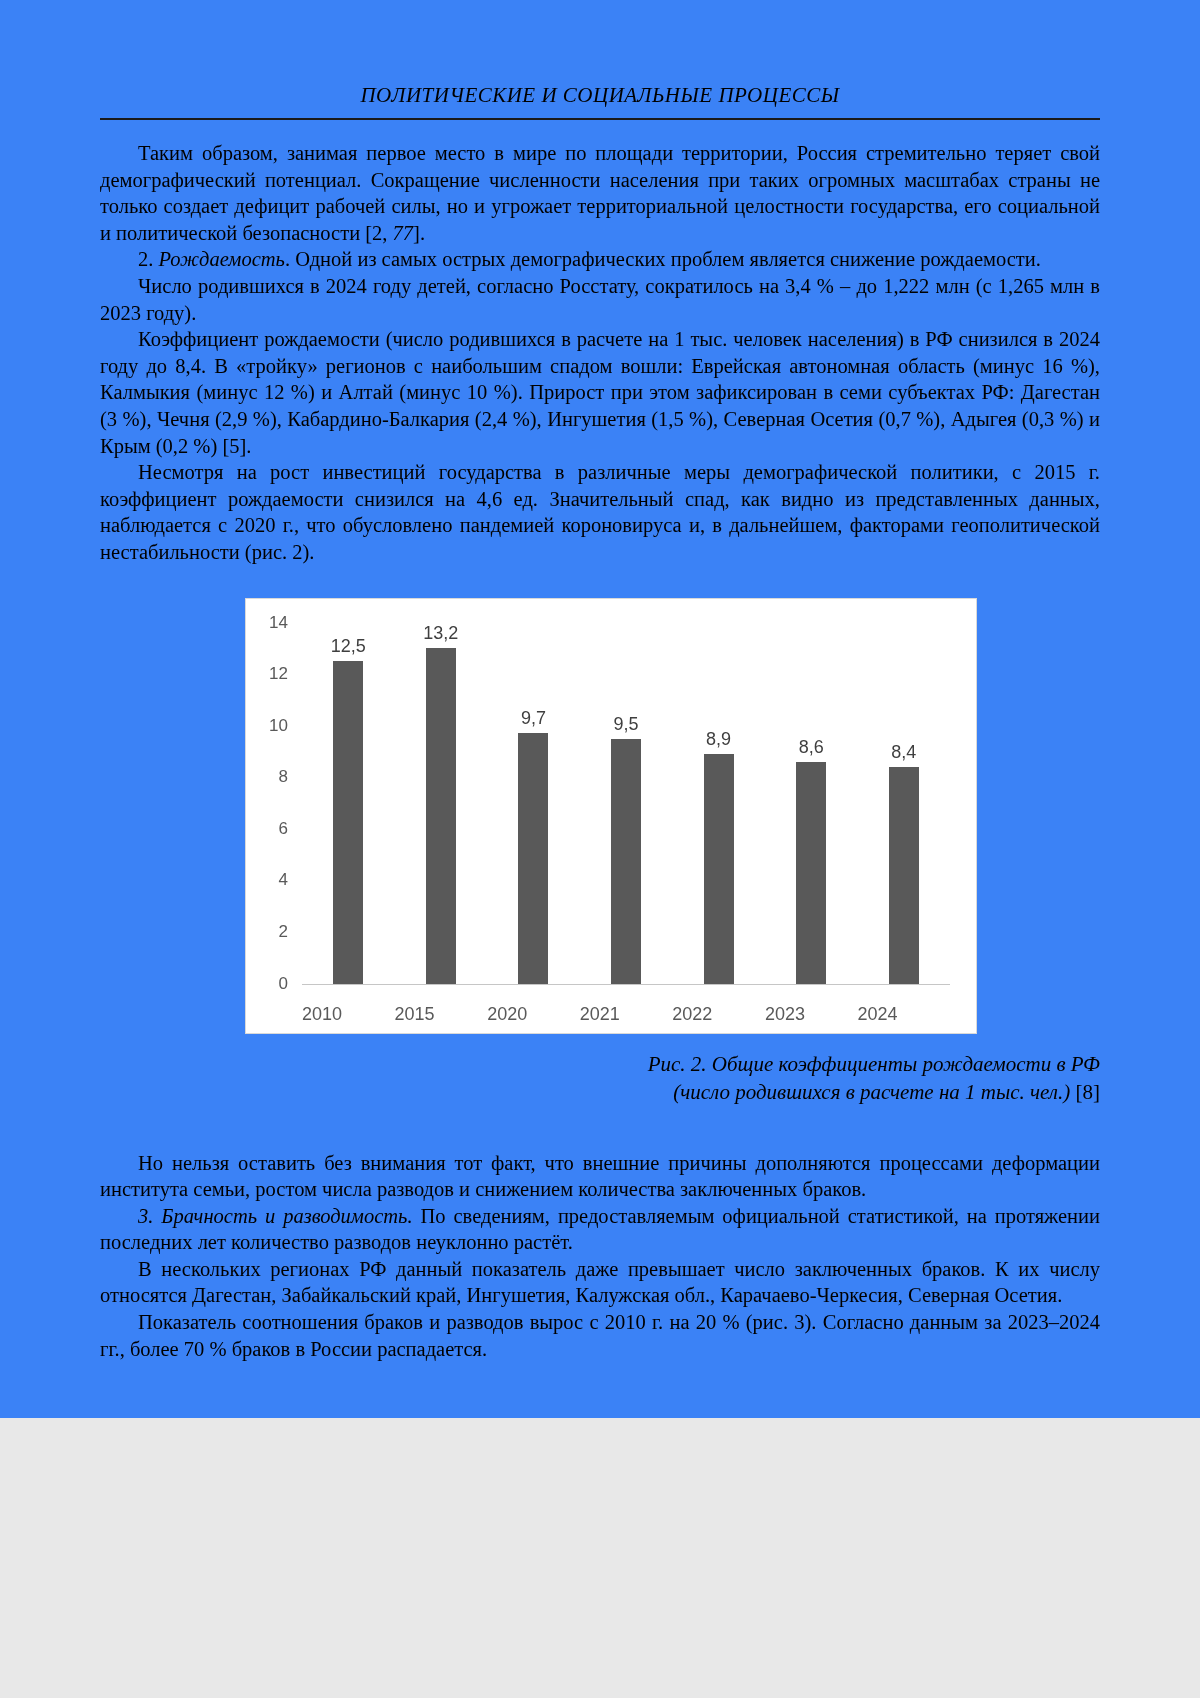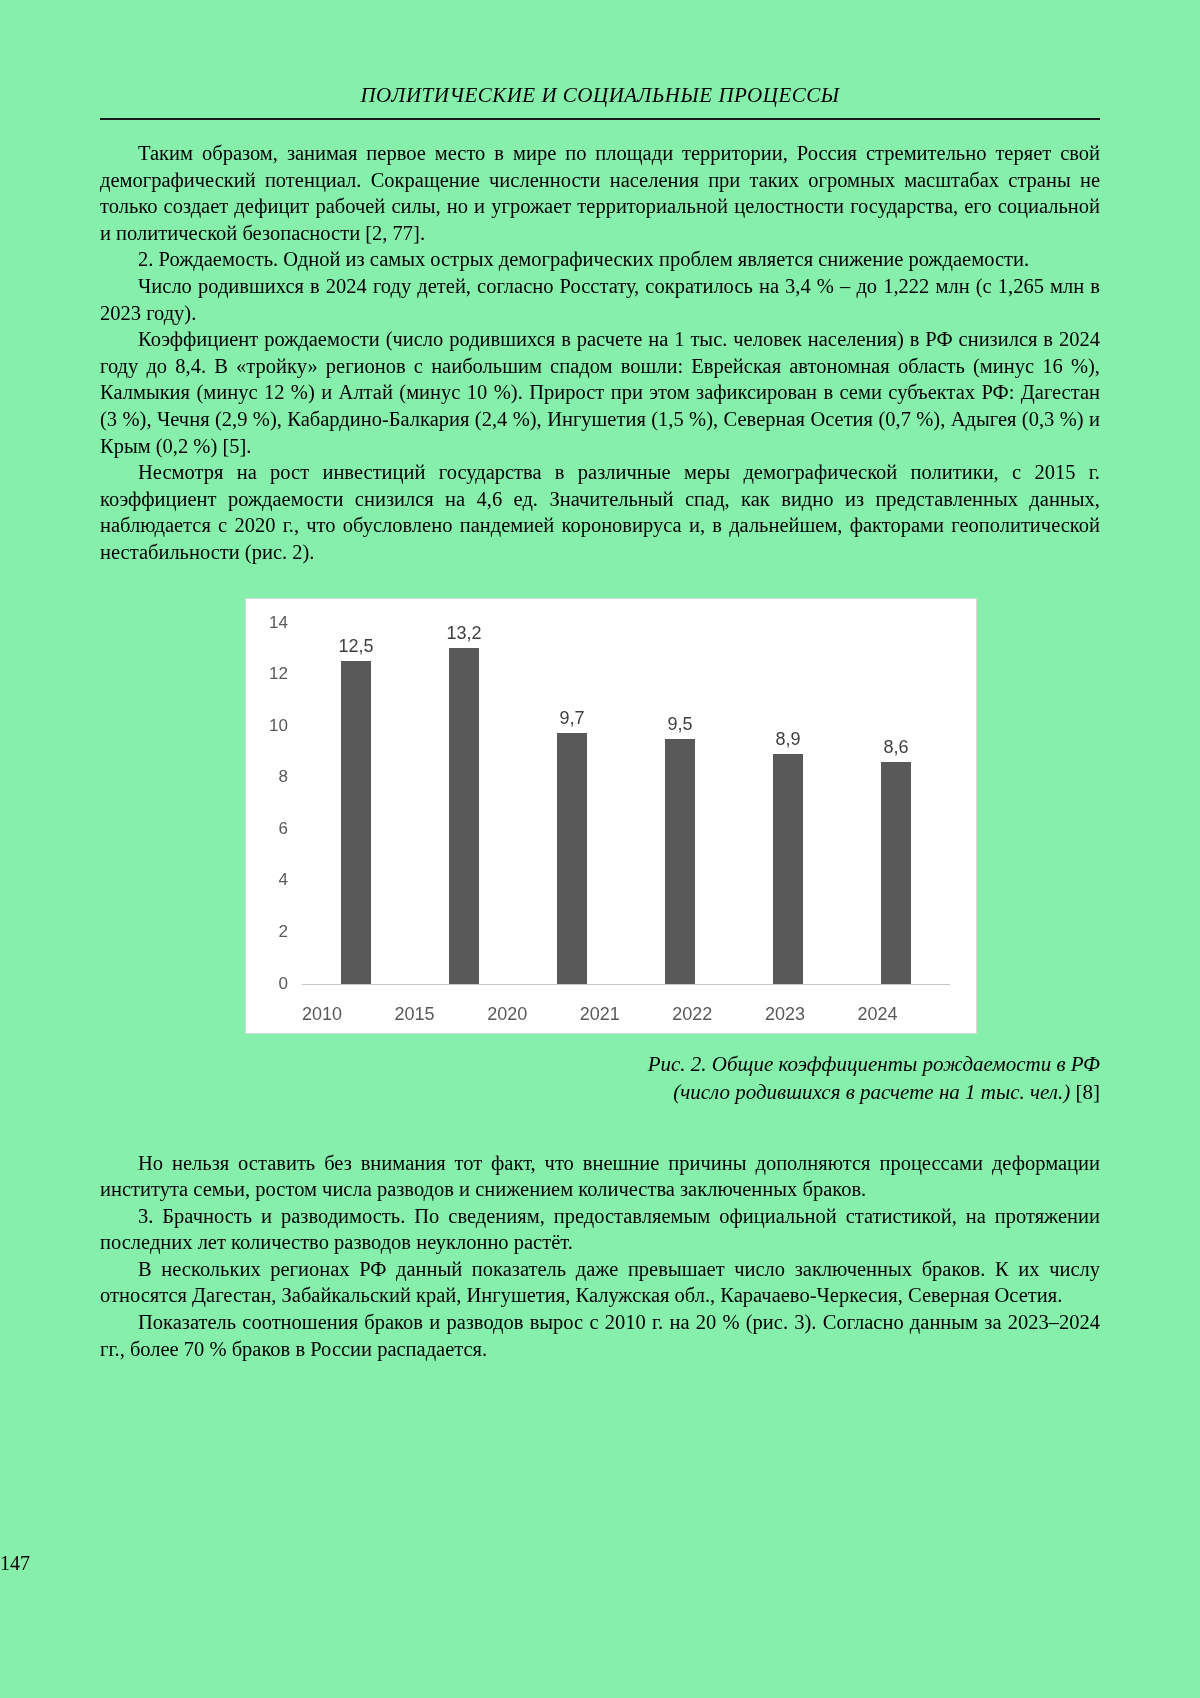--- a/index.html
+++ b/index.html
@@ -1,20 +1,20 @@
 <!DOCTYPE html>
 <html lang="ru"><head>
 <meta charset="utf-8">
 <style>
   html,body { margin:0; padding:0; background:#e8e8e8; }
   .page {
     position:relative;
-    width:1200px; height:1698px;
+    width:1200px; height:1418px;
     margin:0 auto;
-    background:#86efac;
+    background:#3b82f6;
     box-sizing:border-box;
     padding:82px 100px 0 100px;
     font-family:"Liberation Serif","DejaVu Serif",serif;
     color:#000;
     overflow:hidden;
   }
   .running-head {
     text-align:center;
     font-style:italic;
     font-size:21px;
@@ -24,21 +24,21 @@
     border-bottom:2px solid #1a1a1a;
   }
   .body-text { margin-top:20px; }
   .body-text p {
     margin:0;
     font-size:20.5px;
     line-height:26.6px;
     text-align:justify;
     text-indent:38px;
   }
-  .body-text p span.it { }
+  .body-text p span.it { font-style:italic; }
 
   
   .chart-frame {
     position:relative;
     margin:32px 0 0 145px;
     width:732px; height:436px;
     border:1px solid #d9d9d9;
     background:#fff;
     box-sizing:border-box;
     font-family:"Liberation Sans","DejaVu Sans",sans-serif;
@@ -156,20 +156,24 @@
             <div class="bar" style="height: 67.8571%; background: rgb(89, 89, 89);"></div>
           </div>
           <div class="bar-cell">
             <div class="bar-value">8,9</div>
             <div class="bar" style="height: 63.5714%; background: rgb(89, 89, 89);"></div>
           </div>
           <div class="bar-cell">
             <div class="bar-value">8,6</div>
             <div class="bar" style="height: 61.4286%; background: rgb(89, 89, 89);"></div>
           </div>
+          <div class="bar-cell">
+            <div class="bar-value">8,4</div>
+            <div class="bar" style="height: 60%; background: rgb(89, 89, 89);"></div>
+          </div>
         </div>
     </div>
     <div class="xlabels" id="xlabels">
         <div class="xlabel">2010</div>
         <div class="xlabel">2015</div>
         <div class="xlabel">2020</div>
         <div class="xlabel">2021</div>
         <div class="xlabel">2022</div>
         <div class="xlabel">2023</div>
         <div class="xlabel">2024</div>

